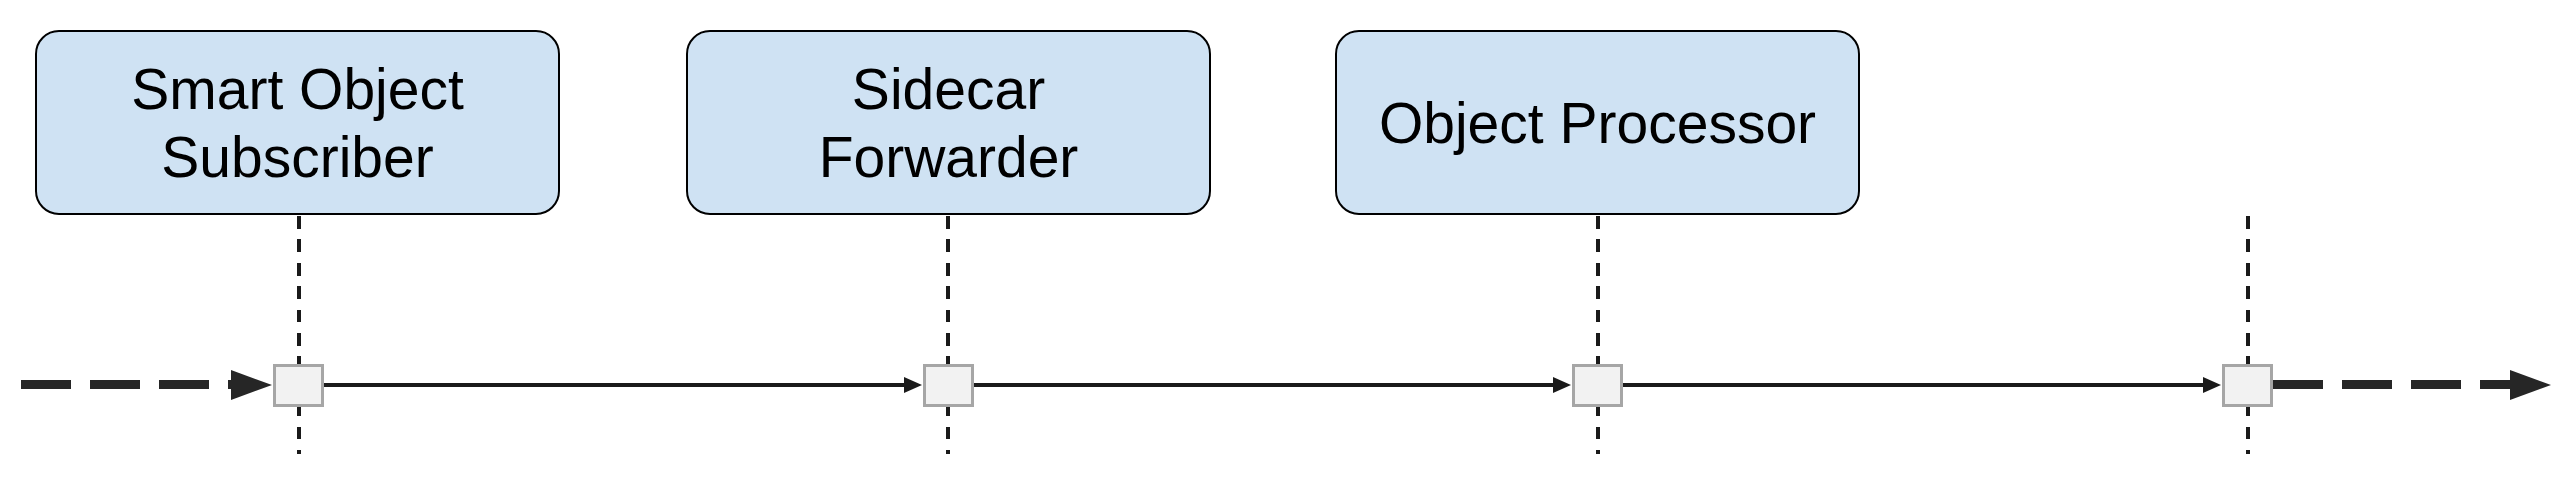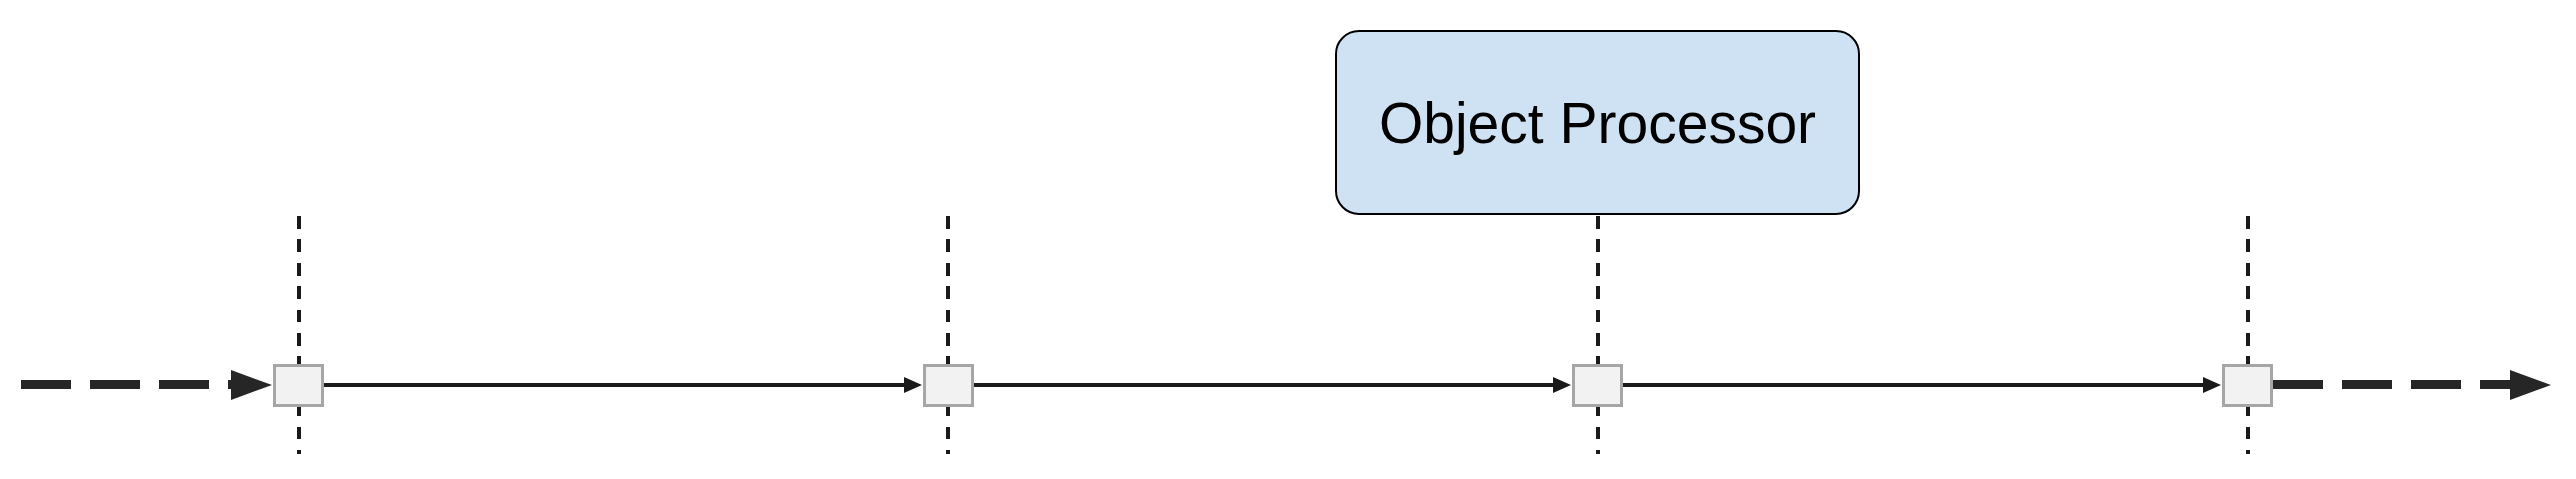--- a/index.html
+++ b/index.html
@@ -115,20 +115,28 @@
 </head>
 <body>
 
 <div class="canvas">
 
   <div class="lifeline l1"></div>
   <div class="lifeline l2"></div>
   <div class="lifeline l3"></div>
   <div class="lifeline l4"></div>
 
+  <div class="actor a1">
+    <span>Smart Object
+Subscriber</span>
+  </div>
+  <div class="actor a2">
+    <span>Sidecar
+Forwarder</span>
+  </div>
   <div class="actor a3">
     <span>Object Processor</span>
   </div>
 
   <div class="dashline d-in"></div>
   <div class="arrow-big ab-in"></div>
 
   <div class="connector c1"></div>
   <div class="arrow-small as1"></div>
   <div class="connector c2"></div>

